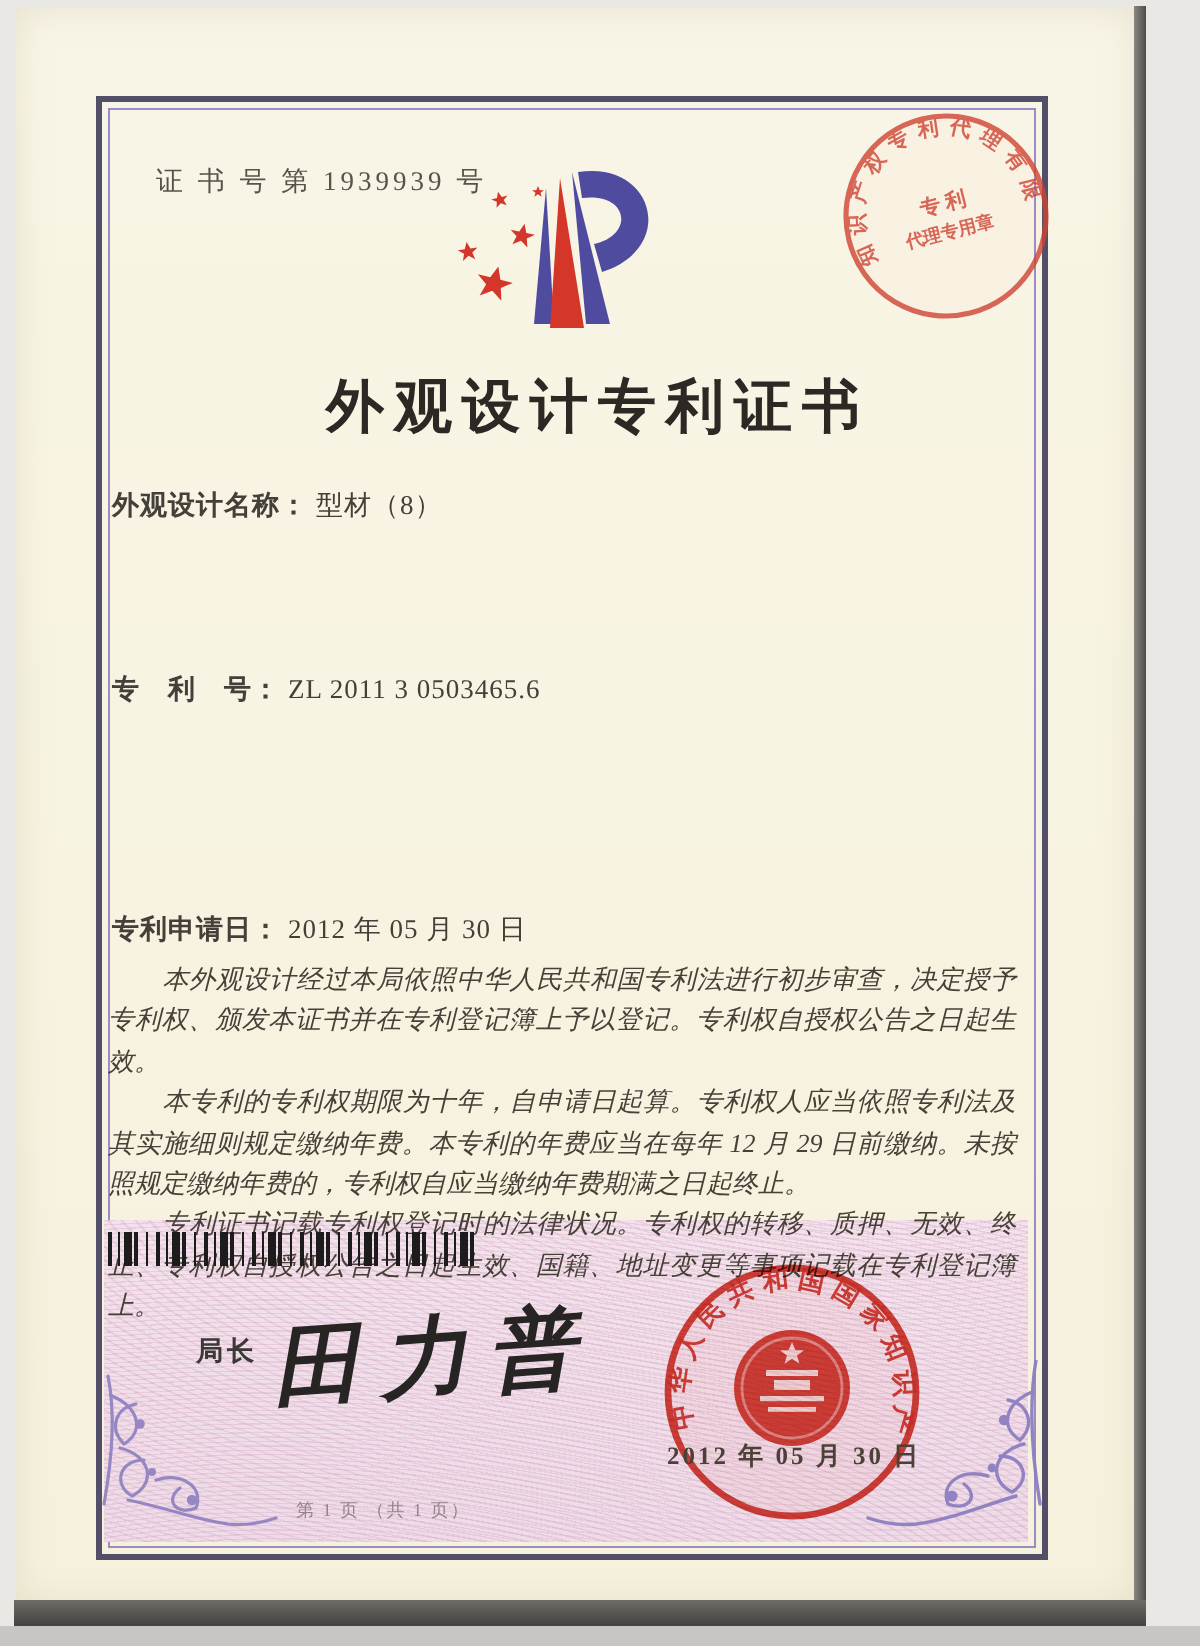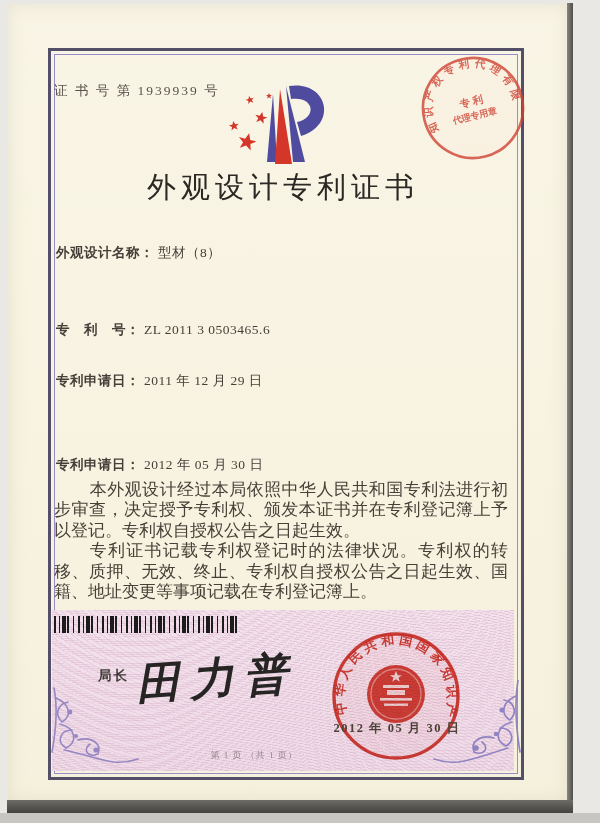--- a/index.html
+++ b/index.html
@@ -27,39 +27,39 @@
   }
   .pink-zone{
     position:absolute;left:44px;top:606px;width:462px;height:161px;
     background:
       repeating-radial-gradient(ellipse 760px 300px at 18% 150%, rgba(206,160,190,.30) 0 1.6px, rgba(0,0,0,0) 1.6px 5.6px),
       repeating-radial-gradient(ellipse 720px 320px at 85% -40%, rgba(206,160,190,.25) 0 1.6px, rgba(0,0,0,0) 1.6px 6.4px),
       linear-gradient(#f3e1eb,#eedbe7);
   }
   .cert-no{
     position:absolute;left:46px;top:78px;
-    font-size:13.5px;color:#57524b;letter-spacing:2px;
+    font-size:13.5px;color:#57524b;letter-spacing:2px;padding-left:24px;
   }
   .logo{position:absolute;left:206px;top:70px;}
   .title{
-    position:absolute;left:40px;top:164px;width:470px;margin:0;
-    text-align:center;font-size:29px;font-weight:normal;color:#2c2824;
+    position:absolute;left:40px;top:164px;width:470px;margin:16px;
+    text-align:center;font-size:29px;font-weight:bold;color:#2c2824;
     letter-spacing:5px;font-family:"Liberation Serif","DejaVu Serif",serif;
   }
   .field{
     position:absolute;left:48px;font-size:13.5px;color:#443f38;
     letter-spacing:.5px;white-space:nowrap;
   }
   .field .lbl{font-weight:bold;}
   .field .val{margin-left:4px;margin-top:22px;}
-  .f0{top:240px}.f1{top:283px}.f2{top:317px}.f3{top:368px}.f4{top:410px}.f5{top:452px}
+  .f0{top:240px}.f1{top:283px}.f2{top:332px}.f3{top:368px}.f4{top:410px}.f5{top:452px}
 
   .body-text{
     position:absolute;left:46px;top:476px;width:454px;color:#474038;
-    font-size:17px;line-height:20.4px;
+    font-size:13px;line-height:20.4px;font-style:italic;
   }
   .body-text p{margin:0;text-indent:2.1em;text-align:justify;}
 
   .barcode{
     position:absolute;left:46px;top:612px;width:183px;height:17px;
     background:repeating-linear-gradient(90deg,
       #1c1c1c 0 2px, transparent 2px 5px,
       #1c1c1c 5px 6px, transparent 6px 8px,
       #1c1c1c 8px 12px, transparent 12px 13px,
       #1c1c1c 13px 15px, transparent 15px 19px,
@@ -69,21 +69,21 @@
     position:absolute;left:90px;top:663px;
     font-size:13.5px;font-weight:bold;color:#3b3835;letter-spacing:2px;text-align:center;
   }
   .sig-svg{position:absolute;left:118px;top:632px;}
   .seal-svg{position:absolute;left:322px;top:626px;mix-blend-mode:multiply;}
   .seal-date{
     position:absolute;left:316px;top:716px;width:146px;text-align:center;
     font-size:12.5px;font-weight:bold;color:#4c4138;letter-spacing:1.5px;
   }
   .page-footer{
-    position:absolute;left:140px;top:745px;width:212px;text-align:center;
+    position:absolute;left:140px;top:745px;width:212px;text-align:left;
     font-size:9px;color:#93838c;letter-spacing:1px;
   }
   .stamp-svg{position:absolute;left:417px;top:52px;transform:rotate(-14deg);opacity:.8;}
   .orn{position:absolute;}
   .orn-left{left:40px;top:682px;}
   .orn-right{left:424px;top:676px;transform:scaleX(-1);}
 </style>
 </head>
 <body>
 
@@ -134,29 +134,27 @@
   </svg>
 
   <h1 class="title">外观设计专利证书</h1>
 
   <div class="field f0">
     <span class="lbl">外观设计名称：</span><span class="val">型材（8）</span>
   </div>
   <div class="field f2">
     <span class="lbl">专　利　号：</span><span class="val">ZL 2011 3 0503465.6</span>
   </div>
-  <div class="field f3">
-    <span class="lbl">专利申请日：</span><span class="val">2011 年 12 月 29 日</span>
-  </div>
   <div class="field f5">
     <span class="lbl">专利申请日：</span><span class="val">2012 年 05 月 30 日</span>
   </div>
 
   <div class="body-text">
     <p>本外观设计经过本局依照中华人民共和国专利法进行初步审查，决定授予专利权、颁发本证书并在专利登记簿上予以登记。专利权自授权公告之日起生效。</p>
+    <p>本专利的专利权期限为十年，自申请日起算。专利权人应当依照专利法及其实施细则规定缴纳年费。本专利的年费应当在每年 12 月 29 日前缴纳。未按照规定缴纳年费的，专利权自应当缴纳年费期满之日起终止。</p>
     <p>专利证书记载专利权登记时的法律状况。专利权的转移、质押、无效、终止、专利权自授权公告之日起生效、国籍、地址变更等事项记载在专利登记簿上。</p>
   </div>
 
   <div class="barcode"></div>
 
   <div class="sig-label">局长</div>
   <svg class="sig-svg" width="168" height="86" viewBox="0 0 168 86">
     <text x="10" y="58" font-family="Liberation Serif, DejaVu Serif, serif" font-size="44" font-weight="bold" fill="#262523" letter-spacing="10" transform="rotate(-4 84 48)" font-style="italic">田力普</text>
   </svg>
 

